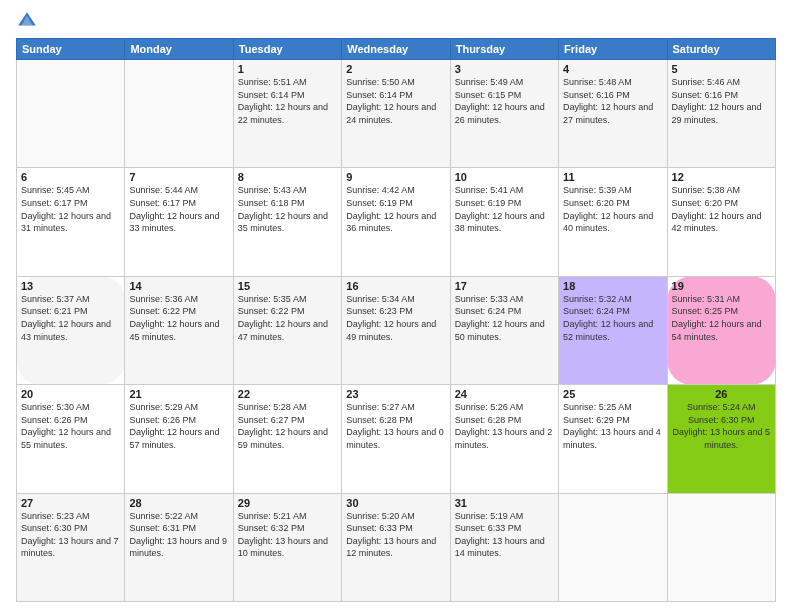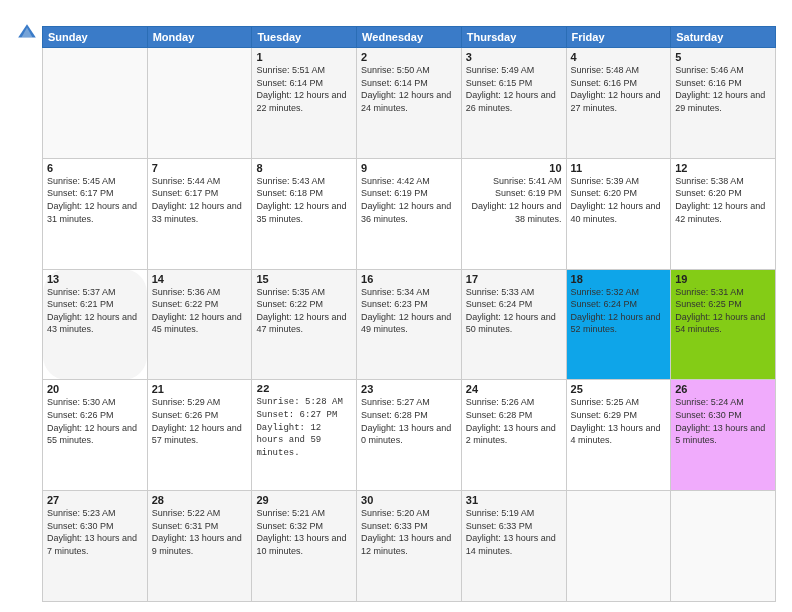--- a/index.html
+++ b/index.html
@@ -6,23 +6,23 @@
     body {
       font-family: Arial, sans-serif;
       background: #fff;
       width: 792px;
       height: 612px;
       overflow: hidden;
     }
     .page {
       width: 792px;
       height: 612px;
-      padding: 22px 16px 10px 16px;
+      padding: 10px 16px 10px 16px;
       display: flex;
-      flex-direction: row;
+      flex-direction: column;
     }
     .header {
       display: flex;
       align-items: flex-start;
       justify-content: space-between;
       margin-bottom: 2px;
     }
     .logo {
       display: flex;
       align-items: center;
@@ -195,21 +195,21 @@
             <div class="day-detail">Sunrise: 5:43 AM
 Sunset: 6:18 PM
 Daylight: 12 hours and 35 minutes.</div>
           </td>
           <td style="background-color: rgb(255, 255, 255);">
             <span class="day-number">9</span>
             <div class="day-detail">Sunrise: 4:42 AM
 Sunset: 6:19 PM
 Daylight: 12 hours and 36 minutes.</div>
           </td>
-          <td style="background-color: rgb(255, 255, 255); text-align: right;">
+          <td style="background-color: rgb(255, 255, 255);">
             <span class="day-number">10</span>
             <div class="day-detail">Sunrise: 5:41 AM
 Sunset: 6:19 PM
 Daylight: 12 hours and 38 minutes.</div>
           </td>
           <td style="background-color: rgb(255, 255, 255); margin-top: 20px;">
             <span class="day-number">11</span>
             <div class="day-detail">Sunrise: 5:39 AM
 Sunset: 6:20 PM
 Daylight: 12 hours and 40 minutes.</div>
@@ -245,47 +245,47 @@
             <div class="day-detail">Sunrise: 5:34 AM
 Sunset: 6:23 PM
 Daylight: 12 hours and 49 minutes.</div>
           </td>
           <td style="background-color: rgb(245, 245, 245);">
             <span class="day-number">17</span>
             <div class="day-detail">Sunrise: 5:33 AM
 Sunset: 6:24 PM
 Daylight: 12 hours and 50 minutes.</div>
           </td>
-          <td style="background-color: #0ea5e9;">
+          <td style="background-color: #c4b5fd;">
             <span class="day-number">18</span>
             <div class="day-detail">Sunrise: 5:32 AM
 Sunset: 6:24 PM
 Daylight: 12 hours and 52 minutes.</div>
           </td>
-          <td style="background-color: #84cc16;">
+          <td style="background-color: #f9a8d4; border-radius: 25px;">
             <span class="day-number">19</span>
             <div class="day-detail">Sunrise: 5:31 AM
 Sunset: 6:25 PM
 Daylight: 12 hours and 54 minutes.</div>
           </td>
         </tr>
         <tr>
           <td style="background-color: rgb(255, 255, 255);">
             <span class="day-number">20</span>
             <div class="day-detail">Sunrise: 5:30 AM
 Sunset: 6:26 PM
 Daylight: 12 hours and 55 minutes.</div>
           </td>
           <td style="background-color: rgb(255, 255, 255);">
             <span class="day-number">21</span>
             <div class="day-detail">Sunrise: 5:29 AM
 Sunset: 6:26 PM
 Daylight: 12 hours and 57 minutes.</div>
           </td>
-          <td style="background-color: rgb(255, 255, 255); font-family: Liberation Mono, monospace;">
+          <td style="background-color: rgb(255, 255, 255);">
             <span class="day-number">22</span>
             <div class="day-detail">Sunrise: 5:28 AM
 Sunset: 6:27 PM
 Daylight: 12 hours and 59 minutes.</div>
           </td>
           <td style="background-color: rgb(255, 255, 255);">
             <span class="day-number">23</span>
             <div class="day-detail">Sunrise: 5:27 AM
 Sunset: 6:28 PM
 Daylight: 13 hours and 0 minutes.</div>
@@ -295,21 +295,21 @@
             <div class="day-detail">Sunrise: 5:26 AM
 Sunset: 6:28 PM
 Daylight: 13 hours and 2 minutes.</div>
           </td>
           <td style="background-color: rgb(255, 255, 255);">
             <span class="day-number">25</span>
             <div class="day-detail">Sunrise: 5:25 AM
 Sunset: 6:29 PM
 Daylight: 13 hours and 4 minutes.</div>
           </td>
-          <td style="background-color: #f0abfc;">
+          <td style="background-color: #84cc16; text-align: center;">
             <span class="day-number">26</span>
             <div class="day-detail">Sunrise: 5:24 AM
 Sunset: 6:30 PM
 Daylight: 13 hours and 5 minutes.</div>
           </td>
         </tr>
         <tr>
           <td style="background-color: rgb(245, 245, 245);">
             <span class="day-number">27</span>
             <div class="day-detail">Sunrise: 5:23 AM

